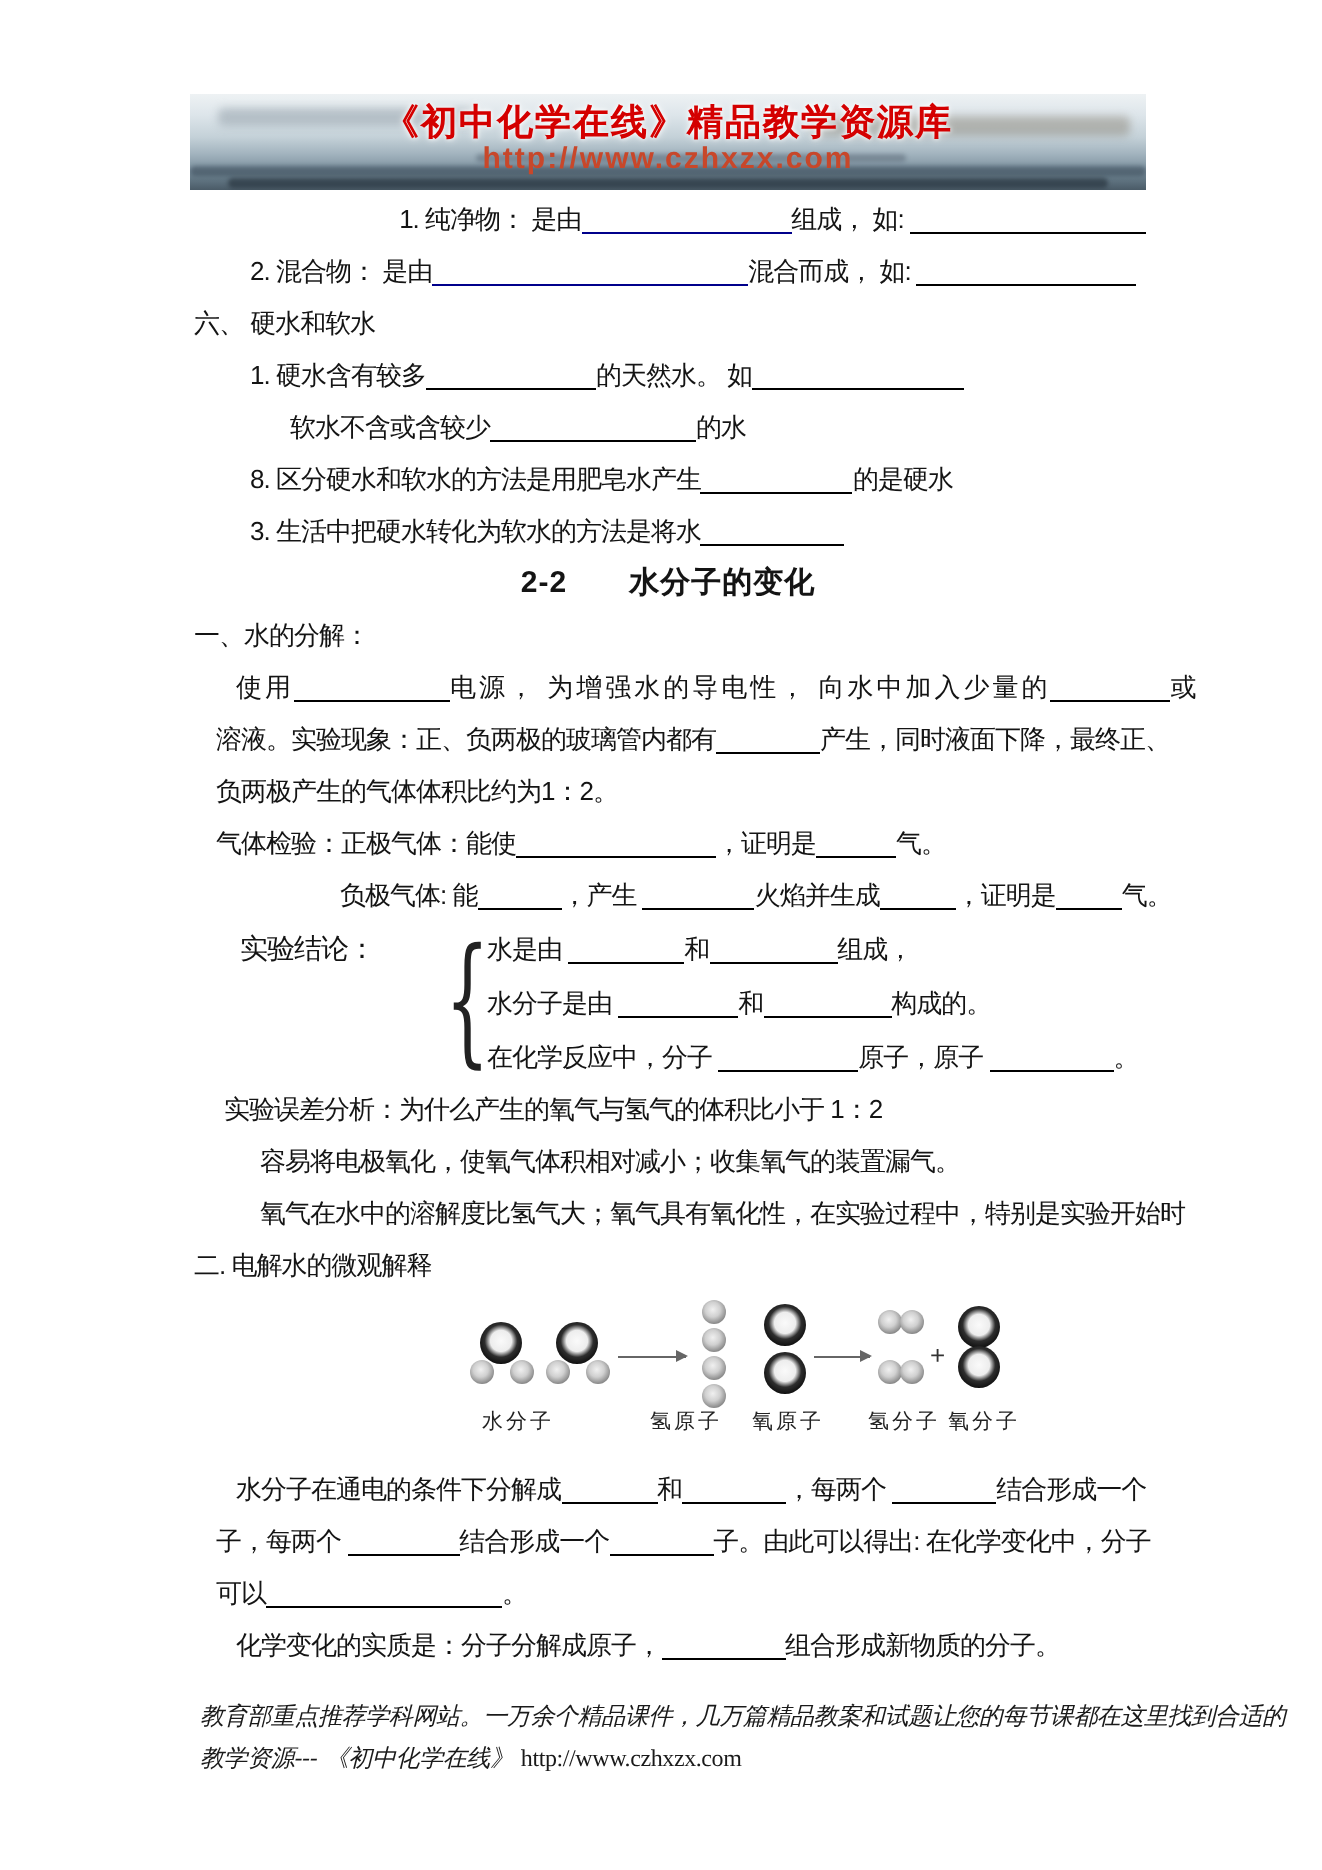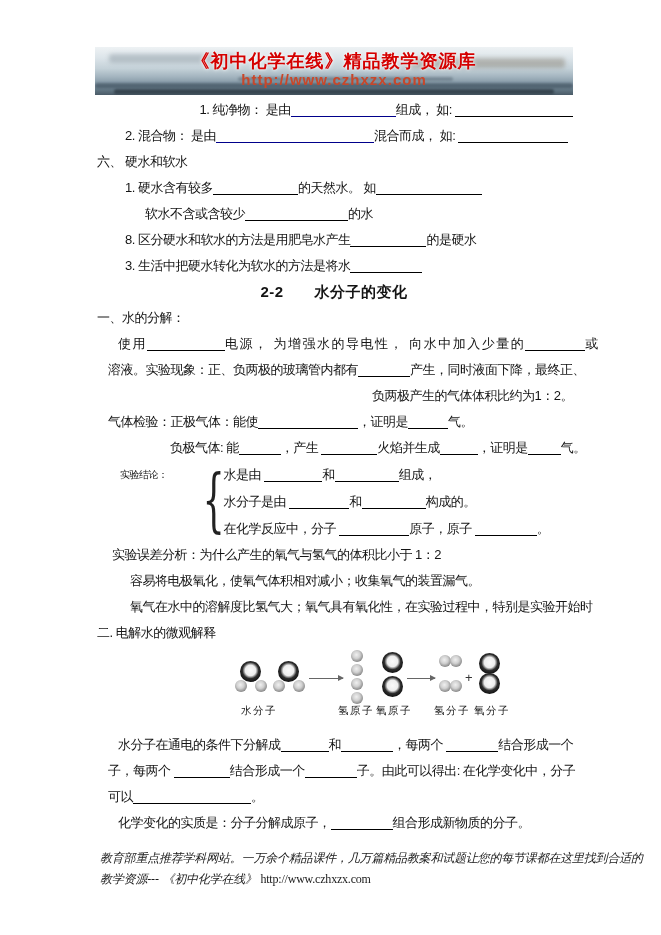--- a/index.html
+++ b/index.html
@@ -27,21 +27,21 @@
   .line{line-height:26px;height:26px;font-size:13px;letter-spacing:-0.5px;white-space:nowrap;color:#141414;}
   .line.center{text-align:center;}
   .line.bold{font-weight:bold;}
   .line.title{font-size:15px;letter-spacing:0.5px;}
   .line.ls{letter-spacing:1.5px;}
   .blank{display:inline-block;height:14px;border-bottom:1px solid #000;vertical-align:-3px;}
   .blank.blue{border-bottom-color:#00008b;}
 
   
   .group{display:flex;align-items:flex-start;}
-  .glabel{font-size:10px;line-height:27px;letter-spacing:-0.5px;white-space:nowrap;text-align:center;}
+  .glabel{font-size:14px;line-height:27px;letter-spacing:-0.5px;white-space:nowrap;text-align:center;}
   .gbrace{display:block;width:26px;margin-left:28px;height:81px;line-height:78px;font-size:70px;
           font-family:"DejaVu Serif",serif;font-weight:400;color:#222;transform:scaleX(.5);text-align:center;}
   .grows{margin-left:2px;}
   .grows .line{height:27px;line-height:27px;}
 
   
   .diagram{position:relative;height:74px;margin:2px 0 2px 0;}
   .atom{position:absolute;border-radius:50%;}
   .atom.o{width:21px;height:21px;background:radial-gradient(circle at 50% 45%,#fafafa 0%,#ededed 34%,#2e2e2e 52%,#101010 74%,#4e4e4e 96%);}
   .atom.h{width:12px;height:12px;background:radial-gradient(circle at 45% 40%,#f0f0f0 0%,#d0d0d0 38%,#7e7e7e 78%,#989898 100%);}
@@ -92,21 +92,21 @@
         <div class="line" style="padding-left: 30px;"><span class="txt">2. 混合物：  是由</span><span class="blank blue" style="width: 158px;"></span><span class="txt">混合而成，  如: </span><span class="blank" style="width: 110px;"></span></div>
         <div class="line" style="padding-left: 2px;"><span class="txt">六、 硬水和软水</span></div>
         <div class="line" style="padding-left: 30px;"><span class="txt">1.  硬水含有较多</span><span class="blank" style="width: 85px;"></span><span class="txt">的天然水。 如</span><span class="blank" style="width: 106px;"></span></div>
         <div class="line" style="padding-left: 50px;"><span class="txt">软水不含或含较少</span><span class="blank" style="width: 103px;"></span><span class="txt">的水</span></div>
         <div class="line" style="padding-left: 30px;"><span class="txt">8. 区分硬水和软水的方法是用肥皂水产生</span><span class="blank" style="width: 76px;"></span><span class="txt">的是硬水</span></div>
         <div class="line" style="padding-left: 30px;"><span class="txt">3. 生活中把硬水转化为软水的方法是将水</span><span class="blank" style="width: 72px;"></span></div>
         <div class="line center bold title"><span class="txt">2-2　　水分子的变化</span></div>
         <div class="line" style="padding-left: 2px;"><span class="txt">一、水的分解：</span></div>
         <div class="line ls" style="padding-left: 23px;"><span class="txt">使用</span><span class="blank" style="width: 78px;"></span><span class="txt">电源， 为增强水的导电性， 向水中加入少量的</span><span class="blank" style="width: 60px;"></span><span class="txt">或</span></div>
         <div class="line" style="padding-left: 13px;"><span class="txt">溶液。实验现象：正、负两极的玻璃管内都有</span><span class="blank" style="width: 52px;"></span><span class="txt">产生，同时液面下降，最终正、</span></div>
-        <div class="line" style="padding-left: 13px; text-align: right;"><span class="txt">负两极产生的气体体积比约为1：2。</span></div>
+        <div class="line" style="padding-left: 13px;"><span class="txt">负两极产生的气体体积比约为1：2。</span></div>
         <div class="line" style="padding-left: 13px;"><span class="txt">气体检验：正极气体：能使</span><span class="blank" style="width: 100px;"></span><span class="txt">，证明是</span><span class="blank" style="width: 40px;"></span><span class="txt">气。</span></div>
         <div class="line" style="padding-left: 75px;"><span class="txt">负极气体: 能</span><span class="blank" style="width: 42px;"></span><span class="txt">，产生 </span><span class="blank" style="width: 56px;"></span><span class="txt">火焰并生成</span><span class="blank" style="width: 38px;"></span><span class="txt">，证明是</span><span class="blank" style="width: 33px;"></span><span class="txt">气。</span></div>
         <div class="group">
           <span class="glabel" style="padding-left: 25px;">实验结论：</span>
           <span class="gbrace">{</span>
           <div class="grows">
             <div class="line"><span class="txt">水是由 </span><span class="blank" style="width: 58px;"></span><span class="txt">和</span><span class="blank" style="width: 64px;"></span><span class="txt">组成，</span></div>
             <div class="line"><span class="txt">水分子是由 </span><span class="blank" style="width: 60px;"></span><span class="txt">和</span><span class="blank" style="width: 64px;"></span><span class="txt">构成的。</span></div>
             <div class="line"><span class="txt">在化学反应中，分子 </span><span class="blank" style="width: 70px;"></span><span class="txt">原子，原子 </span><span class="blank" style="width: 62px;"></span><span class="txt">。</span></div>
           </div>
@@ -143,21 +143,21 @@
       <div class="h2mol" style="left:344px;top:32px;">
         <div class="atom h b1"></div>
         <div class="atom h b2"></div>
       </div>
       <span class="plus" style="left:370px;top:22px;">+</span>
       <div class="o2mol" style="left:384px;top:5px;">
         <div class="atom o t"></div>
         <div class="atom o b"></div>
       </div>
       <span class="dlabel" style="left:146px;">水分子</span>
-      <span class="dlabel" style="left:243px;">氢原子</span>
+      <span class="dlabel" style="left:230px;">氢原子</span>
       <span class="dlabel" style="left:281px;">氧原子</span>
       <span class="dlabel" style="left:339px;">氢分子</span>
       <span class="dlabel" style="left:379px;">氧分子</span>
     </div>
 
     <div class="lines" id="linesBottom">
         <div class="line" style="padding-left: 23px; margin-top: 10px;"><span class="txt">水分子在通电的条件下分解成</span><span class="blank" style="width: 48px;"></span><span class="txt">和</span><span class="blank" style="width: 52px;"></span><span class="txt">，每两个 </span><span class="blank" style="width: 52px;"></span><span class="txt">结合形成一个</span></div>
         <div class="line" style="padding-left: 13px;"><span class="txt">子，每两个 </span><span class="blank" style="width: 56px;"></span><span class="txt">结合形成一个</span><span class="blank" style="width: 52px;"></span><span class="txt">子。由此可以得出: 在化学变化中，分子</span></div>
         <div class="line" style="padding-left: 13px;"><span class="txt">可以</span><span class="blank" style="width: 118px;"></span><span class="txt">。</span></div>
         <div class="line" style="padding-left: 23px;"><span class="txt">化学变化的实质是：分子分解成原子，</span><span class="blank" style="width: 62px;"></span><span class="txt">组合形成新物质的分子。</span></div>

